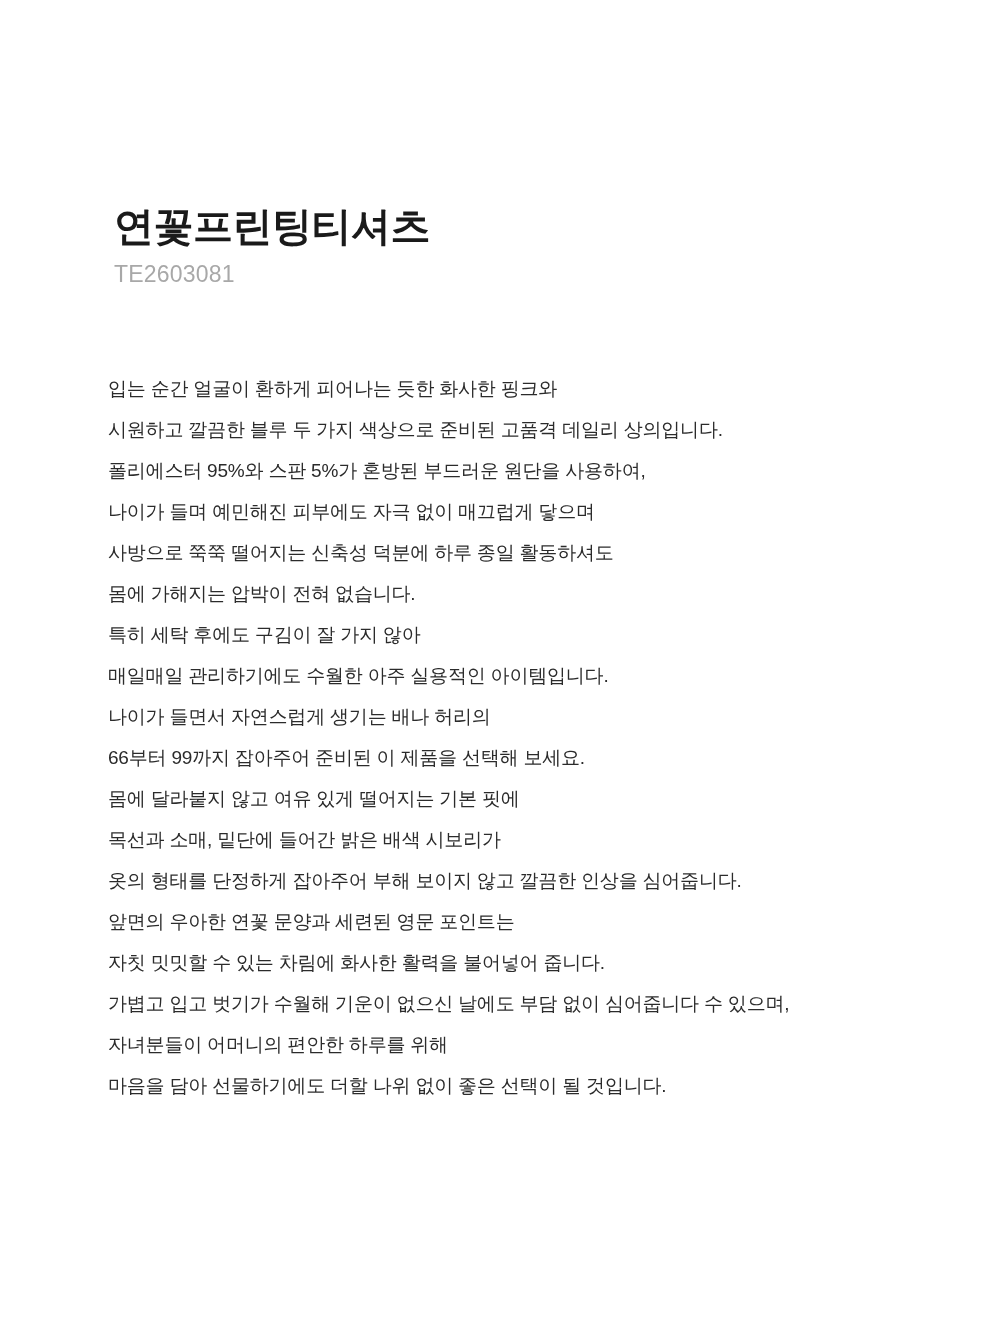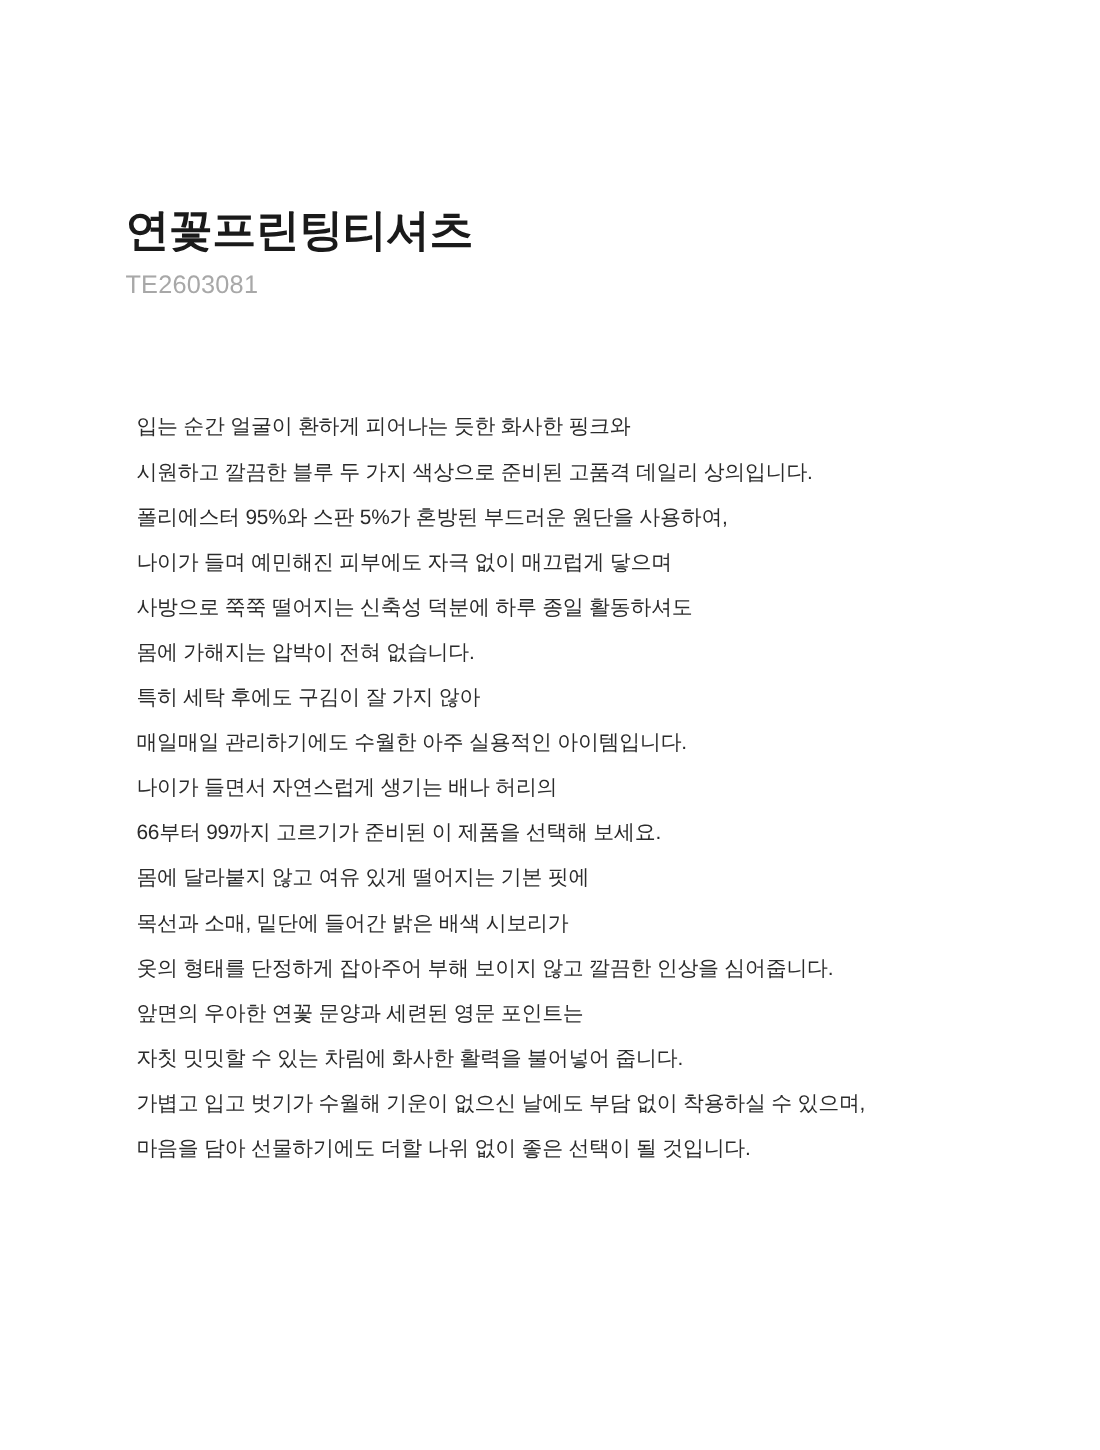--- a/index.html
+++ b/index.html
@@ -17,42 +17,42 @@
   .page {
     position: relative;
     width: 1000px;
     height: 1318px;
     box-sizing: border-box;
     padding: 0;
   }
   .header-block {
     position: absolute;
     left: 114px;
-    top: 186px;
+    top: 202px;
     width: 800px;
   }
   .product-title {
     font-size: 40px;
     line-height: 1.2;
     font-weight: 700;
     color: #1a1a1a;
     letter-spacing: -0.5px;
     margin: 0;
   }
   .product-code {
     font-size: 23px;
     line-height: 1.25;
     font-weight: 400;
     color: #a8a8a8;
     letter-spacing: 0.2px;
     margin: 10px 0 0 0;
   }
   .description {
     position: absolute;
-    left: 124px;
+    left: 108px;
     top: 368px;
     width: 820px;
   }
   .description p {
     margin: 0;
     font-size: 19px;
     line-height: 41px;
     color: #2b2b2b;
     font-weight: 400;
     letter-spacing: -0.2px;
@@ -72,23 +72,24 @@
   <div class="description">
     <p>입는 순간 얼굴이 환하게 피어나는 듯한 화사한 핑크와</p>
     <p>시원하고 깔끔한 블루 두 가지 색상으로 준비된 고품격 데일리 상의입니다.</p>
     <p>폴리에스터 95%와 스판 5%가 혼방된 부드러운 원단을 사용하여,</p>
     <p>나이가 들며 예민해진 피부에도 자극 없이 매끄럽게 닿으며</p>
     <p>사방으로 쭉쭉 떨어지는 신축성 덕분에 하루 종일 활동하셔도</p>
     <p>몸에 가해지는 압박이 전혀 없습니다.</p>
     <p>특히 세탁 후에도 구김이 잘 가지 않아</p>
     <p>매일매일 관리하기에도 수월한 아주 실용적인 아이템입니다.</p>
     <p>나이가 들면서 자연스럽게 생기는 배나 허리의</p>
-    <p>66부터 99까지 고르기가 준비된 이 제품을 선택해 보세요.</p>
+    <p>66부터 99까지 잡아주어 준비된 이 제품을 선택해 보세요.</p>
     <p>몸에 달라붙지 않고 여유 있게 떨어지는 기본 핏에</p>
     <p>목선과 소매, 밑단에 들어간 밝은 배색 시보리가</p>
     <p>옷의 형태를 단정하게 잡아주어 부해 보이지 않고 깔끔한 인상을 심어줍니다.</p>
     <p>앞면의 우아한 연꽃 문양과 세련된 영문 포인트는</p>
     <p>자칫 밋밋할 수 있는 차림에 화사한 활력을 불어넣어 줍니다.</p>
-    <p>가볍고 입고 벗기가 수월해 기운이 없으신 날에도 부담 없이 착용하실 수 있으며,</p>
+    <p>가볍고 입고 벗기가 수월해 기운이 없으신 날에도 부담 없이 심어줍니다 수 있으며,</p>
+    <p>자녀분들이 어머니의 편안한 하루를 위해</p>
     <p>마음을 담아 선물하기에도 더할 나위 없이 좋은 선택이 될 것입니다.</p>
   </div>
 
 </div>
 
 </body></html>

